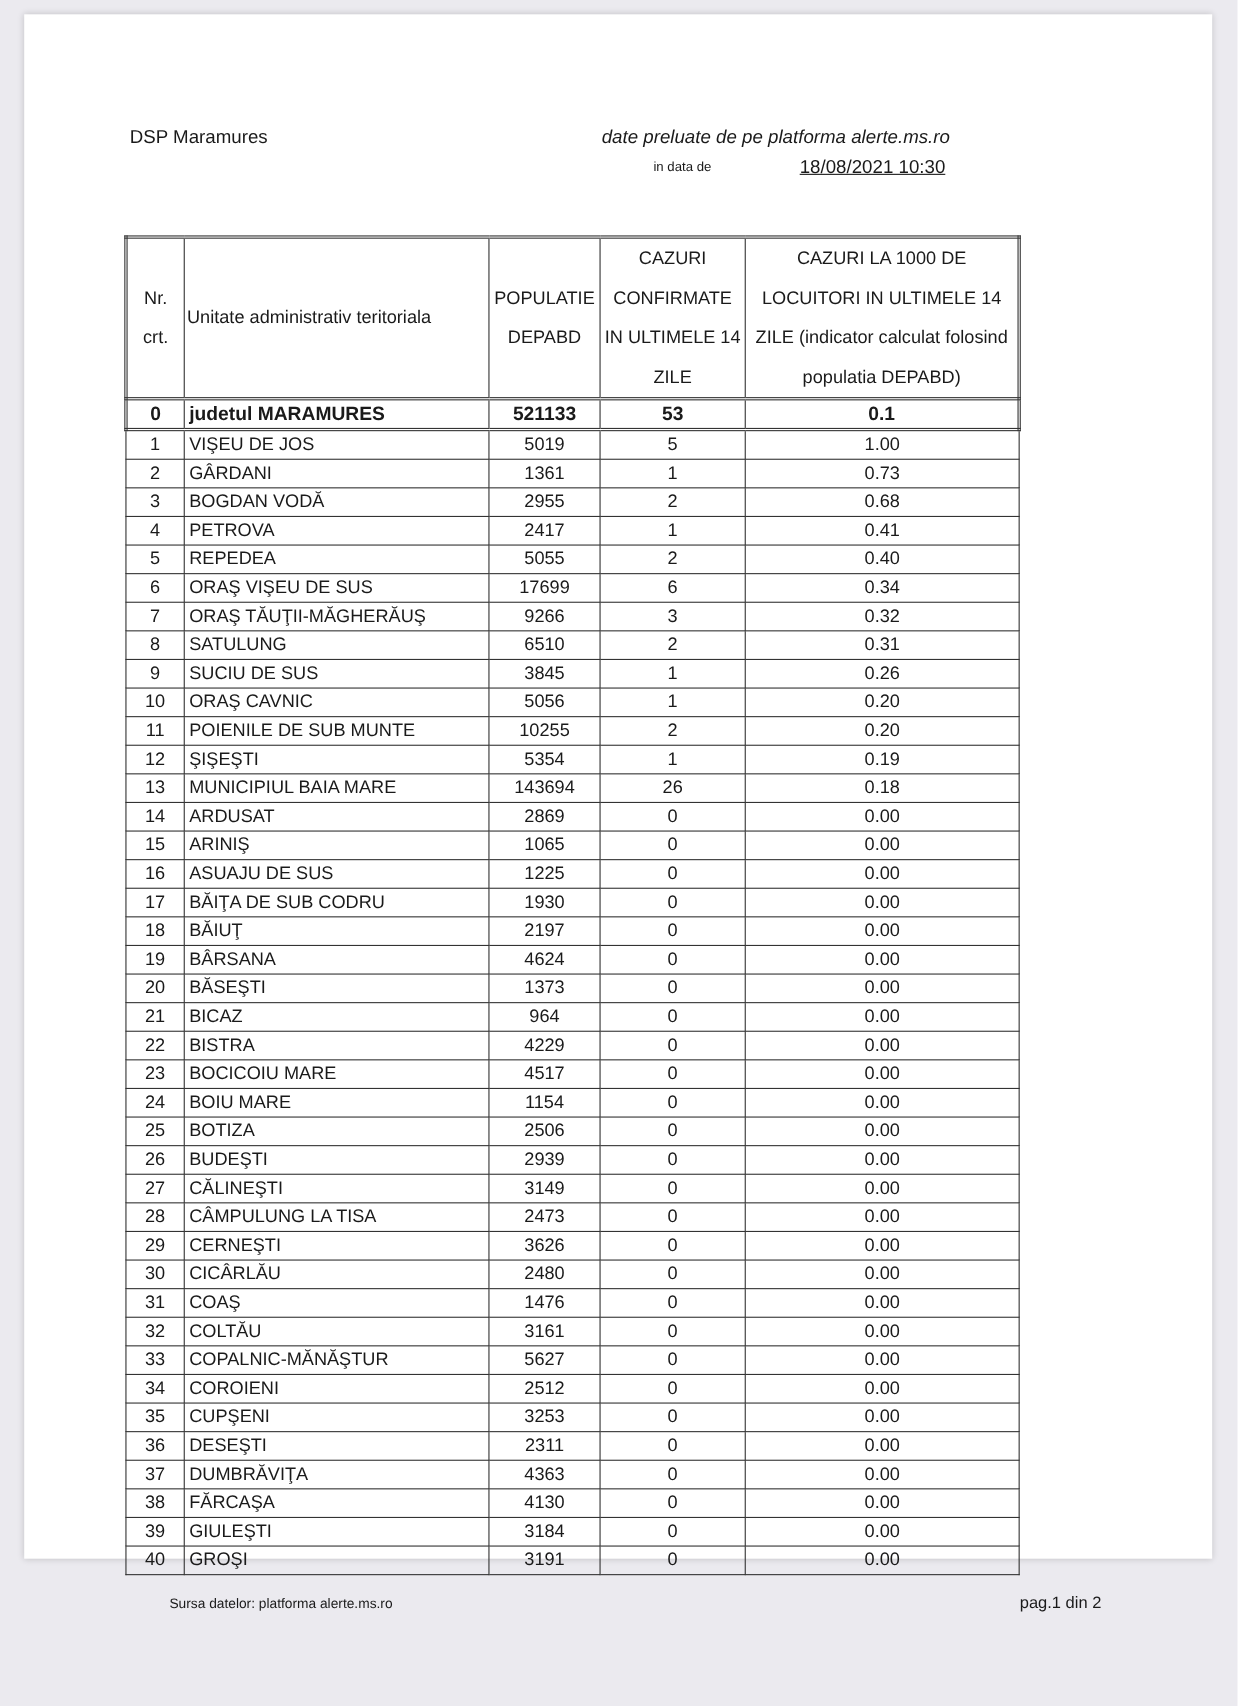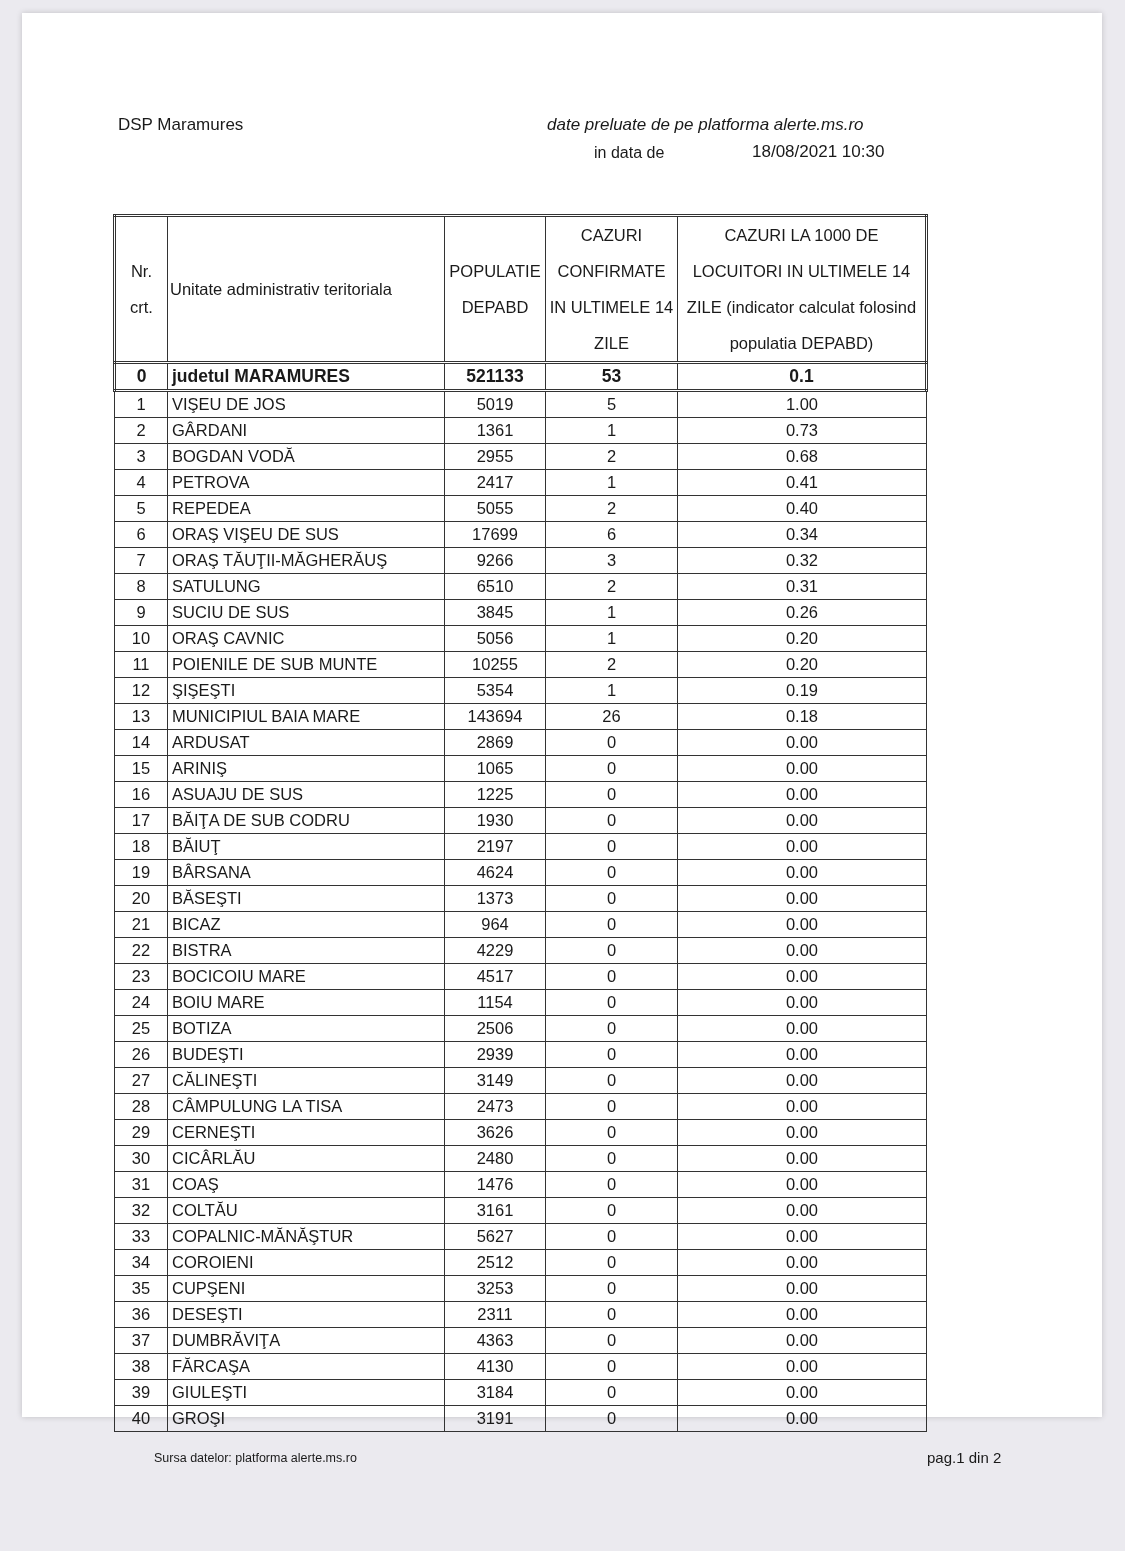--- a/index.html
+++ b/index.html
@@ -22,25 +22,26 @@
     position: absolute; left: 96px; top: 102px;
     font-size: 17px;
   }
   .hdr-right1 {
     position: absolute; left: 525px; top: 102px;
     font-size: 17px;
     font-style: italic;
   }
   .hdr-right2-label {
     position: absolute; left: 572px; top: 131px;
-    font-size: 16px;
+    font-size: 12px;
   }
   .hdr-right2-val {
-    position: absolute; left: 730px; top: 129px;
+    position: absolute; left: 705px; top: 129px;
     font-size: 17px;
+    text-decoration: underline;
   }
 
   table.sheet {
     position: absolute;
     left: 91px; top: 201px;
     border-collapse: collapse;
     table-layout: fixed;
     font-size: 16.5px;
   }
   table.sheet td {

